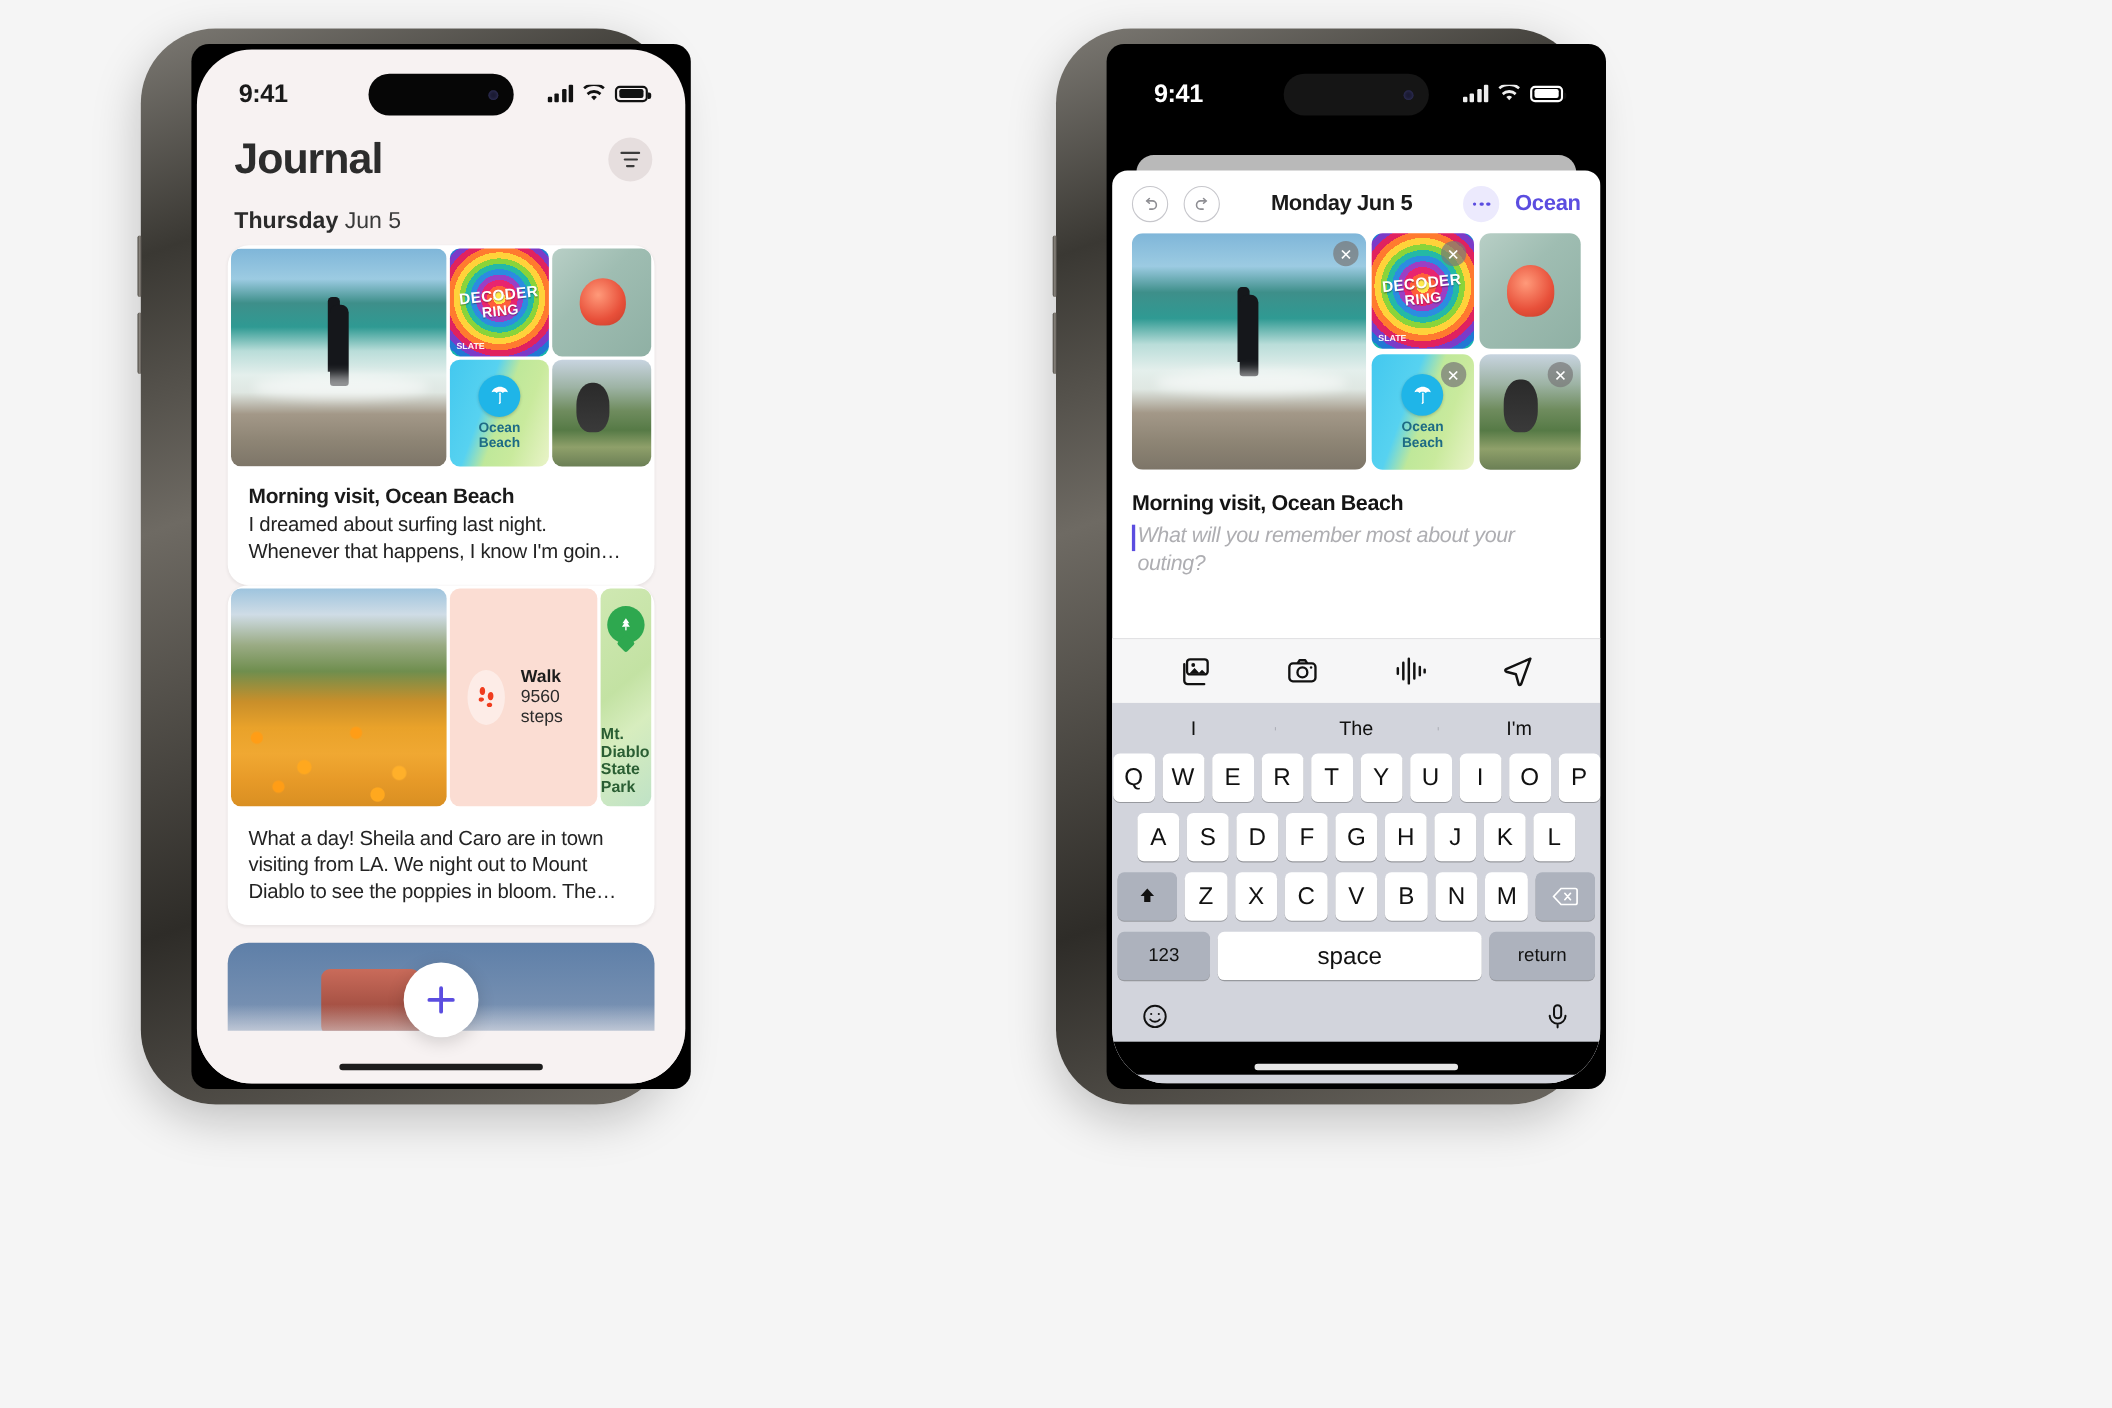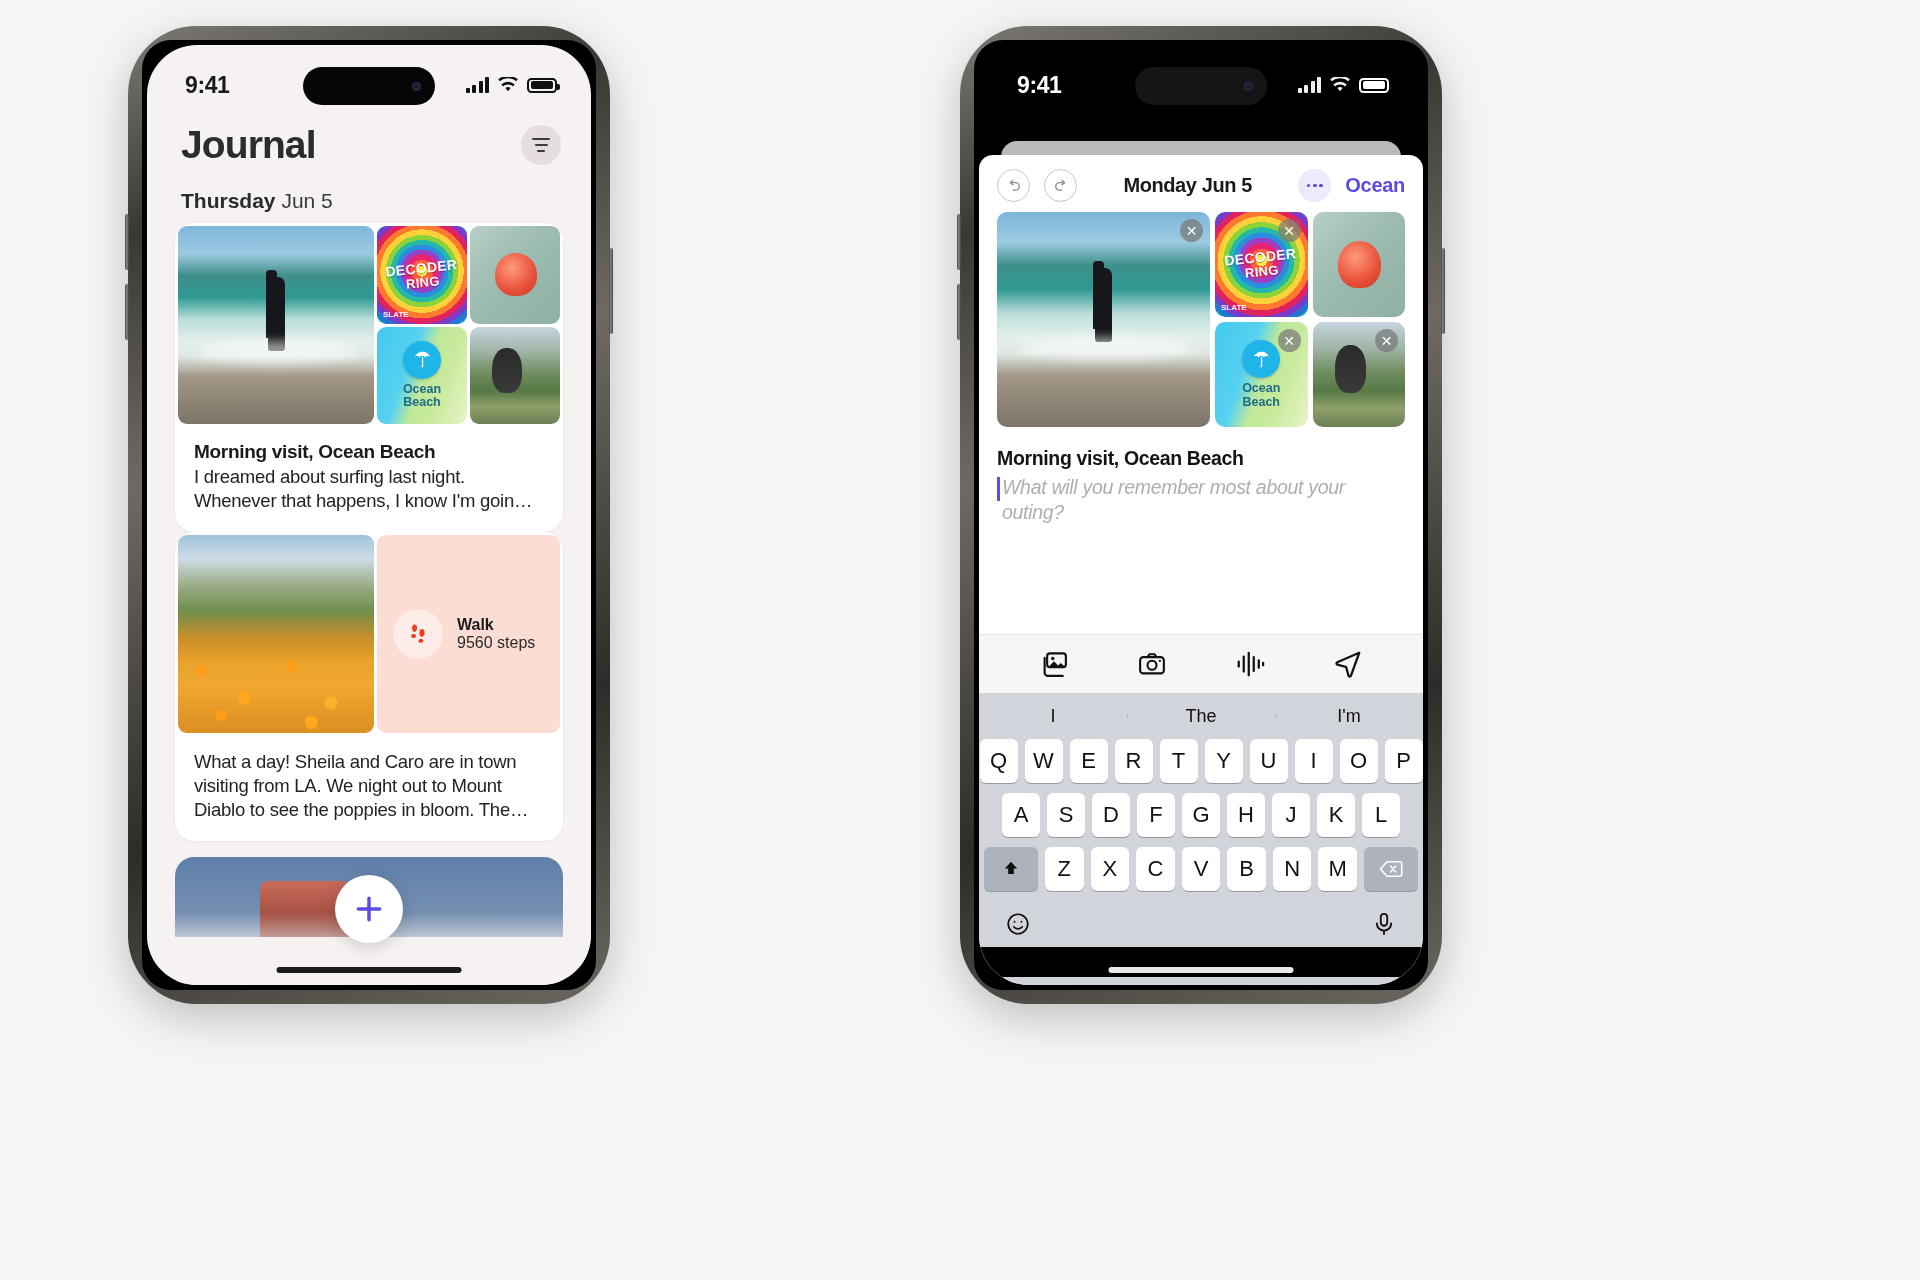--- a/index.html
+++ b/index.html
@@ -14,25 +14,26 @@
   
   .phone {
     position: absolute;
     border-radius: 68px;
     background: linear-gradient(160deg,#7d7a74 0%,#3a3833 18%,#6e6a63 40%,#2e2c28 72%,#6b6760 100%);
     padding: 14px;
     box-shadow: 0 14px 44px rgba(0,0,0,.22);
   }
   .phone-inner {
     width: 100%; height: 100%;
-    border-radius: 29px;
+    border-radius: 16px;
     background: #000;
     padding: 5px;
     position: relative;
     overflow: hidden;
+    margin-left: 32px;
   }
   .screen {
     width: 100%; height: 100%;
     border-radius: 50px;
     overflow: hidden;
     position: relative;
     background: #fff;
   }
   
   .btn-side {
@@ -430,20 +431,29 @@
                     <path d="M8.6 3.2c1.4 0 2.2 1.5 2.1 3.3-.1 1.7-.7 3-2 3.1-1.3.1-2.3-1-2.4-2.8-.1-1.9.8-3.6 2.3-3.6z" fill="#f03c1e"></path>
                     <path d="M7 11.7c1.4-.2 2.7.3 2.8 1.4.1 1-.8 1.8-2.1 1.9-1.2.1-2.1-.5-2.2-1.4-.1-1 .4-1.8 1.5-1.9z" fill="#f03c1e"></path>
                     <path d="M15.2 7.1c1.5 0 2.4 1.6 2.2 3.5-.1 1.8-.8 3.2-2.2 3.3-1.3.1-2.3-1.1-2.4-3-.1-2 .8-3.8 2.4-3.8z" fill="#f03c1e"></path>
                     <path d="M13.6 16c1.4-.2 2.7.3 2.8 1.4.1 1.1-.8 1.9-2.1 2-1.3.1-2.2-.5-2.3-1.5-.1-1 .5-1.8 1.6-1.9z" fill="#f03c1e"></path>
                   </svg>
               </div>
               <div class="walk-meta">
                 <div class="w1">Walk</div>
                 <div class="w2">9560 steps</div>
               </div>
+            </div>
+            <div class="park-card">
+              <div class="park-pin">
+                <svg viewBox="0 0 24 24" fill="#fff">
+                    <path d="M12 4l4.2 6h-2.3l3 4.4H7.1l3-4.4H7.8L12 4z"></path>
+                    <rect x="11.2" y="14" width="1.6" height="5" rx=".6"></rect>
+                  </svg>
+              </div>
+              <div class="park-label">Mt. Diablo State Park</div>
             </div>
           </div>
         </div>
         <div class="entry-text">
           <div class="entry-body">What a day! Sheila and Caro are in town</div>
           <div class="entry-body">visiting from LA. We night out to Mount</div>
           <div class="entry-body">Diablo to see the poppies in bloom. The…</div>
         </div>
       </div>
 
@@ -629,20 +639,25 @@
             <div class="key">B</div>
             <div class="key">N</div>
             <div class="key">M</div>
             <div class="key func wide">
               <svg viewBox="0 0 28 22" fill="none" stroke="#fff" stroke-width="1.8">
                   <path d="M9.5 2.5h15a2 2 0 0 1 2 2v13a2 2 0 0 1-2 2h-15L1.6 11l7.9-8.5z"></path>
                   <path d="M13.5 7.6l6 6.8M19.5 7.6l-6 6.8" stroke-linecap="round"></path>
                 </svg>
             </div>
           </div>
+          <div class="kb-row r4">
+            <div class="key num">123</div>
+            <div class="key space">space</div>
+            <div class="key ret">return</div>
+          </div>
           <div class="kb-bottom">
             <svg viewBox="0 0 24 24" fill="none" stroke="#111" stroke-width="1.6">
                 <circle cx="12" cy="12" r="9"></circle>
                 <circle cx="8.8" cy="10" r=".9" fill="#111" stroke="none"></circle>
                 <circle cx="15.2" cy="10" r=".9" fill="#111" stroke="none"></circle>
                 <path d="M8 14.6c1 1.2 2.4 1.9 4 1.9s3-.7 4-1.9" stroke-linecap="round"></path>
               </svg>
             <svg viewBox="0 0 24 24" fill="none" stroke="#111" stroke-width="1.7">
                 <rect x="9" y="2.6" width="6" height="11" rx="3"></rect>
                 <path d="M5.4 11.5a6.6 6.6 0 0 0 13.2 0M12 18.2v3" stroke-linecap="round"></path>

